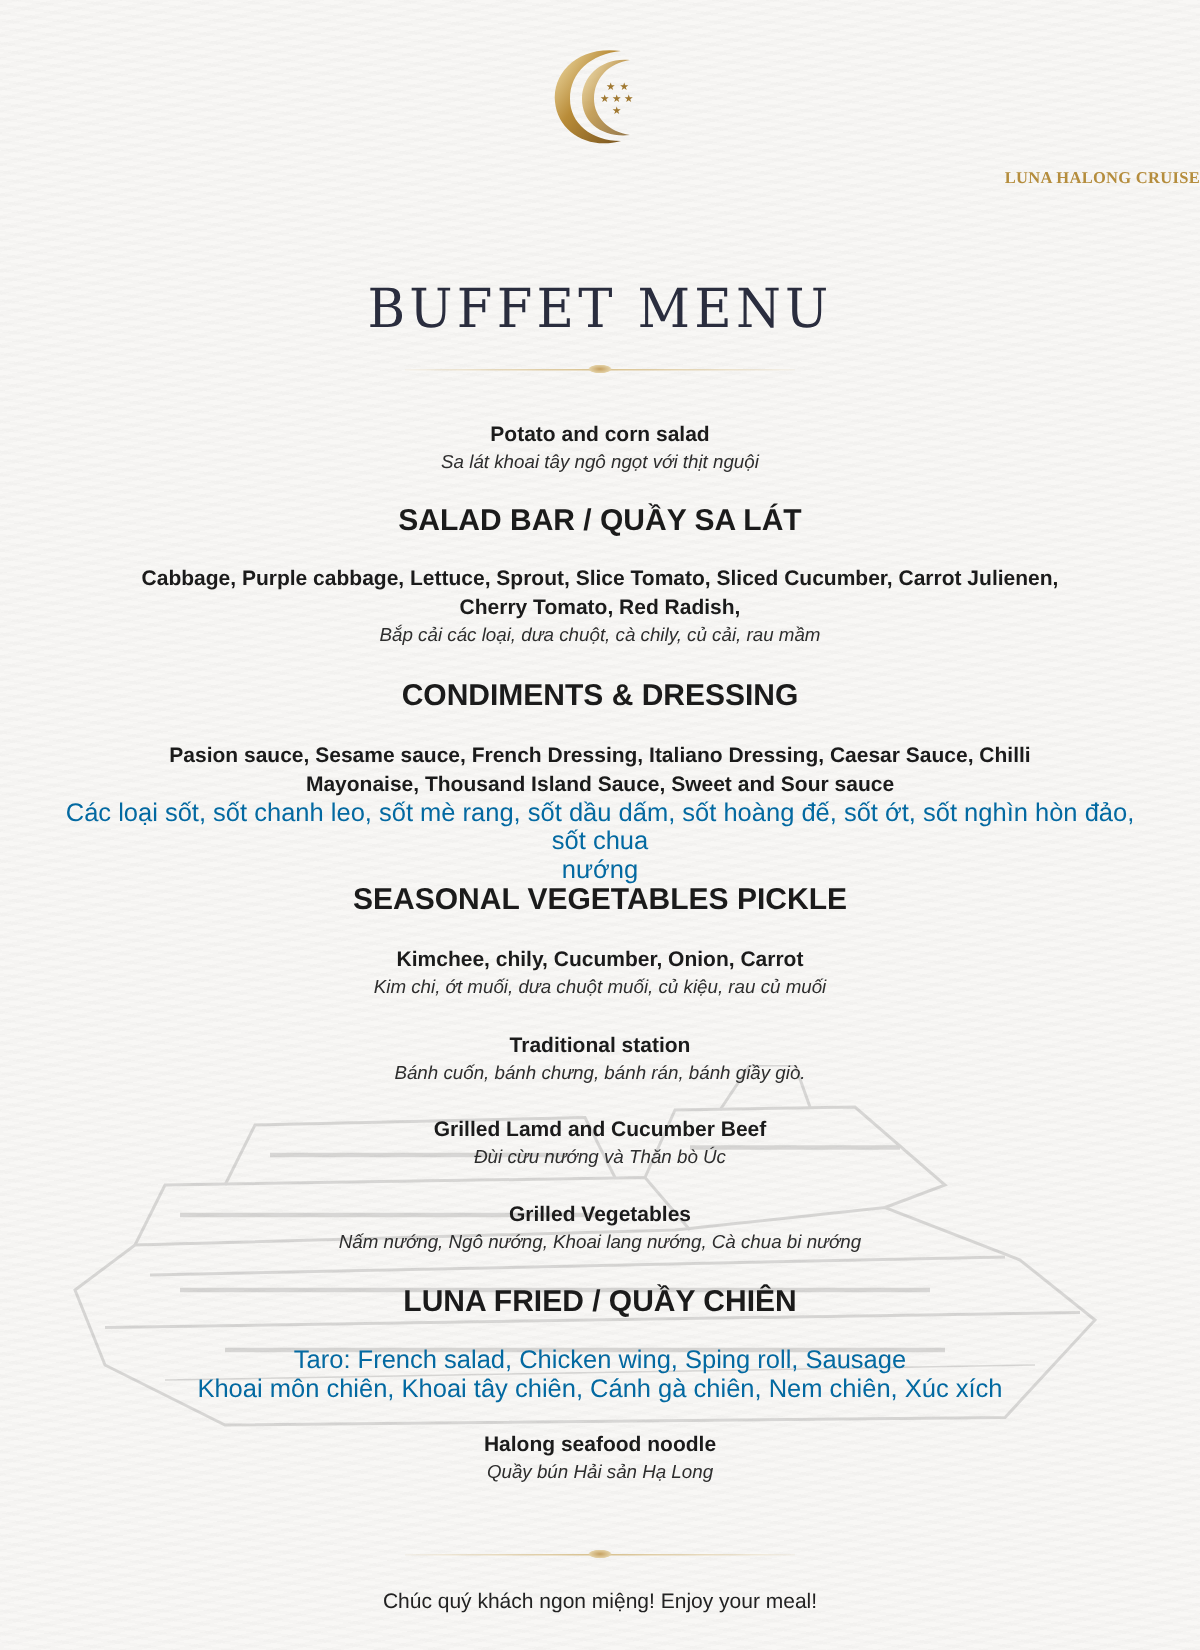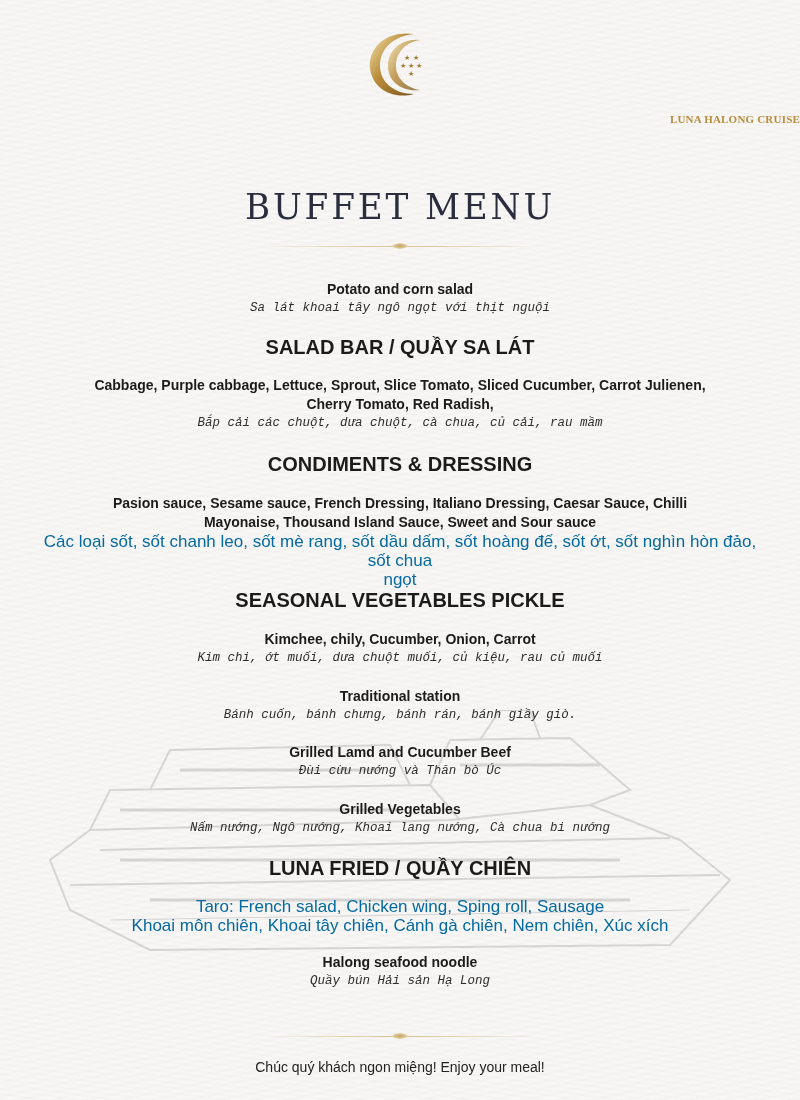--- a/index.html
+++ b/index.html
@@ -37,21 +37,21 @@
   }
   .divider { position: absolute; left: 270px; width: 260px; height: 8px; }
   .divider .line { position: absolute; top: 4px; left: 0; right: 0; height: 1px;
     background: linear-gradient(90deg, rgba(214,190,140,0.1), #d8c08c 50%, rgba(214,190,140,0.1)); }
   .divider .orn { position: absolute; left: 122px; top: 1px; width: 16px; height: 6px;
     border-radius: 50%; background: radial-gradient(#c5a060, #e2cfa3 60%, transparent 70%); }
 
   .sec { position: absolute; left: 60px; right: 60px; }
   .h-item { font-weight: bold; font-size: 14px; line-height: 19px; }
   .h-sect { font-weight: bold; font-size: 20px; line-height: 20px; }
-  .vi { font-family: Liberation Mono, monospace; font-style: italic; font-size: 12.5px; line-height: 18px; color: #2d2d2d; }
+  .vi { font-family: Liberation Sans, sans-serif; font-style: italic; font-size: 12.5px; line-height: 18px; color: #2d2d2d; }
   .plain { font-size: 17px; line-height: 19px; color: #0369a1; }
   .footer { font-size: 14px; color: #222; }
 </style>
 </head>
 <body>
 
 <div class="paper"></div>
 
 <svg class="ship" viewBox="0 0 730 250" fill="none" stroke="#333" stroke-width="2">
   <path d="M20 150 L60 120 L420 110 L560 95 L650 130 L700 170 L640 235 L120 240 L40 200 Z"></path>
@@ -101,31 +101,31 @@
     <div class="h-item">Potato and corn salad</div>
     <div class="vi">Sa lát khoai tây ngô ngọt với thịt nguội</div>
   </div>
 
   <div class="sec" style="top:337px">
     <div class="h-sect">SALAD BAR / QUẦY SA LÁT</div>
   </div>
   <div class="sec" style="top:376px; left:40px; right:40px">
     <div class="h-item">Cabbage, Purple cabbage, Lettuce, Sprout, Slice Tomato, Sliced Cucumber, Carrot Julienen,</div>
     <div class="h-item">Cherry Tomato, Red Radish,</div>
-    <div class="vi">Bắp cải các chuột, dưa chuột, cà chua, củ cải, rau mầm</div>
+    <div class="vi">Bắp cải các loại, dưa chuột, cà chily, củ cải, rau mầm</div>
   </div>
 
   <div class="sec" style="top:454px">
     <div class="h-sect">CONDIMENTS &amp; DRESSING</div>
   </div>
   <div class="sec" style="top:494px; left:40px; right:40px">
     <div class="h-item">Pasion sauce, Sesame sauce, French Dressing, Italiano Dressing, Caesar Sauce, Chilli</div>
     <div class="h-item">Mayonaise, Thousand Island Sauce, Sweet and Sour sauce</div>
     <div class="plain">Các loại sốt, sốt chanh leo, sốt mè rang, sốt dầu dấm, sốt hoàng đế, sốt ớt, sốt nghìn hòn đảo, sốt chua</div>
-    <div class="plain">ngọt</div>
+    <div class="plain">nướng</div>
   </div>
 
   <div class="sec" style="top:590px">
     <div class="h-sect">SEASONAL VEGETABLES PICKLE</div>
   </div>
   <div class="sec" style="top:630px">
     <div class="h-item">Kimchee, chily, Cucumber, Onion, Carrot</div>
     <div class="vi">Kim chi, ớt muối, dưa chuột muối, củ kiệu, rau củ muối</div>
   </div>
 

